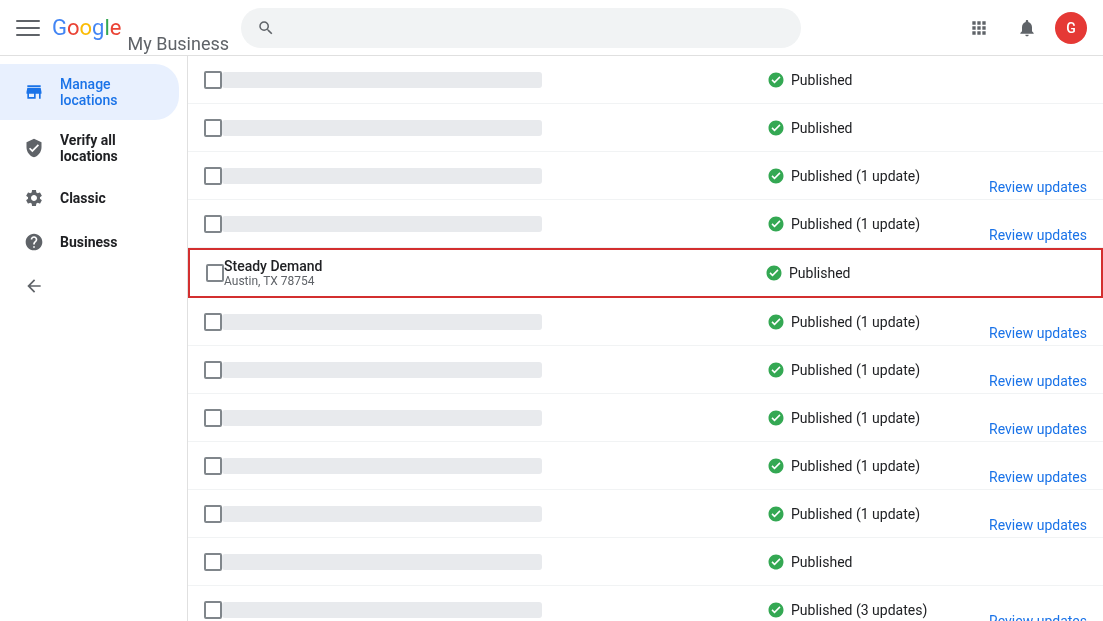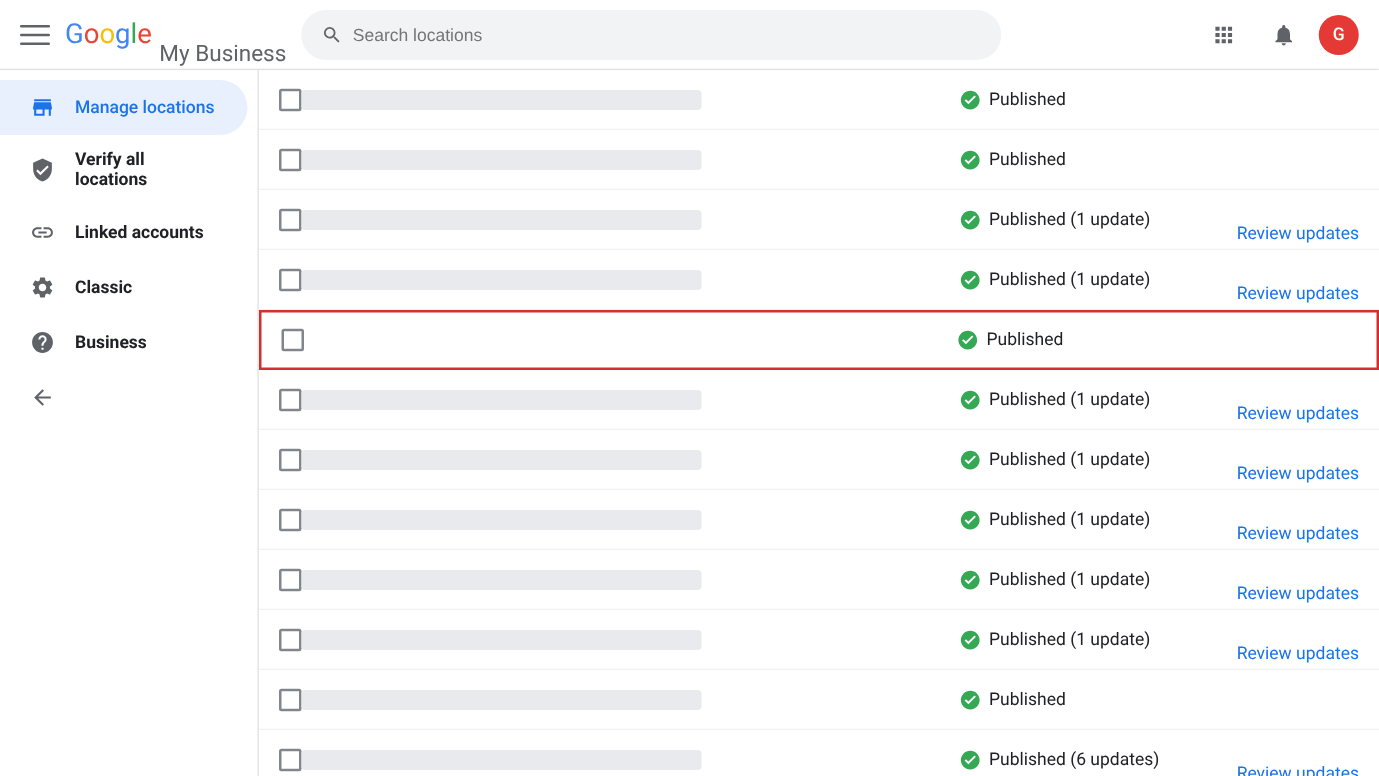--- a/index.html
+++ b/index.html
@@ -26,21 +26,21 @@
     .topbar-search { flex: 1; display: flex; align-items: center; background: #f1f3f4; border-radius: 24px; padding: 0 16px; height: 40px; max-width: 560px; gap: 8px; }
     .topbar-search input { background: transparent; border: none; outline: none; font-size: 14px; color: #202124; width: 100%; }
     .topbar-right { margin-left: auto; display: flex; align-items: center; gap: 8px; }
     .topbar-icon-btn { width: 40px; height: 40px; border-radius: 50%; display: flex; align-items: center; justify-content: center; cursor: pointer; }
     .topbar-avatar { width: 32px; height: 32px; border-radius: 50%; background: #e53935; color: #fff; display: flex; align-items: center; justify-content: center; font-size: 14px; font-weight: 500; cursor: pointer; }
 
     
     .layout { display: flex; flex: 1; overflow: hidden; }
 
     
-    .sidebar { width: 207px; background: #fff; border-right: 1px solid #e0e0e0; flex-shrink: 0; padding: 8px 0; overflow-y: auto; }
+    .sidebar { width: 188px; background: #fff; border-right: 1px solid #e0e0e0; flex-shrink: 0; padding: 8px 0; overflow-y: auto; }
     .sidebar-item { display: flex; align-items: center; gap: 16px; padding: 12px 24px; cursor: pointer; border-radius: 0 24px 24px 0; margin-right: 8px; }
     .sidebar-item.active { background: #e8f0fe; }
     .sidebar-item.active .sidebar-item-label { color: #1a73e8; font-weight: 500; }
     .sidebar-item.active .sidebar-icon { color: #1a73e8; }
     .sidebar-icon { width: 20px; height: 20px; display: flex; align-items: center; justify-content: center; color: #5f6368; flex-shrink: 0; }
     .sidebar-item-label { font-size: 14px; color: #202124; font-weight: bold; }
 
     
     .main { flex: 1; overflow-y: auto; background: #fff; }
     .table-wrapper { width: 100%; }
@@ -73,21 +73,20 @@
   <a class="topbar-logo">
     <span class="topbar-logo-google">
       <span class="g">G</span><span class="o1">o</span><span class="o2">o</span><span class="g2">g</span><span class="l">l</span><span class="e">e</span>
     </span>
     <span class="topbar-logo-text">My Business</span>
   </a>
   <div class="topbar-search">
     <svg width="18" height="18" viewBox="0 0 24 24" fill="#5f6368">
         <path d="M15.5 14h-.79l-.28-.27A6.471 6.471 0 0 0 16 9.5 6.5 6.5 0 1 0 9.5 16c1.61 0 3.09-.59 4.23-1.57l.27.28v.79l5 4.99L20.49 19l-4.99-5zm-6 0C7.01 14 5 11.99 5 9.5S7.01 5 9.5 5 14 7.01 14 9.5 11.99 14 9.5 14z"></path>
       </svg>
-    <input type="text" placeholder="Search locations" style="">
   </div>
   <div class="topbar-right">
     <div class="topbar-icon-btn">
       <svg width="20" height="20" viewBox="0 0 24 24" fill="#5f6368">
           <path d="M4 8h4V4H4v4zm6 12h4v-4h-4v4zm-6 0h4v-4H4v4zm0-6h4v-4H4v4zm6 0h4v-4h-4v4zm6-10v4h4V4h-4zm-6 4h4V4h-4v4zm6 6h4v-4h-4v4zm0 6h4v-4h-4v4z"></path>
         </svg>
     </div>
     <div class="topbar-icon-btn">
       <svg width="20" height="20" viewBox="0 0 24 24" fill="#5f6368">
           <path d="M12 22c1.1 0 2-.9 2-2h-4c0 1.1.9 2 2 2zm6-6v-5c0-3.07-1.64-5.64-4.5-6.32V4c0-.83-.67-1.5-1.5-1.5s-1.5.67-1.5 1.5v.68C7.63 5.36 6 7.92 6 11v5l-2 2v1h16v-1l-2-2z"></path>
@@ -112,28 +111,20 @@
 
     <div class="sidebar-item">
       <div class="sidebar-icon">
         <svg width="20" height="20" viewBox="0 0 24 24" fill="#5f6368">
             <path d="M12 1L3 5v6c0 5.55 3.84 10.74 9 12 5.16-1.26 9-6.45 9-12V5l-9-4zm-2 16l-4-4 1.41-1.41L10 14.17l6.59-6.59L18 9l-8 8z"></path>
           </svg>
       </div>
       <span class="sidebar-item-label">Verify all locations</span>
     </div>
 
-    <div class="sidebar-item">
-      <div class="sidebar-icon">
-        <svg width="20" height="20" viewBox="0 0 24 24" fill="#5f6368">
-            <path d="M3.9 12c0-1.71 1.39-3.1 3.1-3.1h4V7H7c-2.76 0-5 2.24-5 5s2.24 5 5 5h4v-1.9H7c-1.71 0-3.1-1.39-3.1-3.1zM8 13h8v-2H8v2zm9-6h-4v1.9h4c1.71 0 3.1 1.39 3.1 3.1s-1.39 3.1-3.1 3.1h-4V17h4c2.76 0 5-2.24 5-5s-2.24-5-5-5z"></path>
-          </svg>
-      </div>
-      <span class="sidebar-item-label">Linked accounts</span>
-    </div>
 
     <div class="sidebar-item">
       <div class="sidebar-icon">
         <svg width="20" height="20" viewBox="0 0 24 24" fill="#5f6368">
             <path d="M19.14 12.94c.04-.3.06-.61.06-.94 0-.32-.02-.64-.07-.94l2.03-1.58c.18-.14.23-.41.12-.61l-1.92-3.32c-.12-.22-.37-.29-.59-.22l-2.39.96c-.5-.38-1.03-.7-1.62-.94l-.36-2.54c-.04-.24-.24-.41-.48-.41h-3.84c-.24 0-.43.17-.47.41l-.36 2.54c-.59.24-1.13.57-1.62.94l-2.39-.96c-.22-.08-.47 0-.59.22L2.74 8.87c-.12.21-.08.47.12.61l2.03 1.58c-.05.3-.09.63-.09.94s.02.64.07.94l-2.03 1.58c-.18.14-.23.41-.12.61l1.92 3.32c.12.22.37.29.59.22l2.39-.96c.5.38 1.03.7 1.62.94l.36 2.54c.05.24.24.41.48.41h3.84c.24 0 .44-.17.47-.41l.36-2.54c.59-.24 1.13-.56 1.62-.94l2.39.96c.22.08.47 0 .59-.22l1.92-3.32c.12-.22.07-.47-.12-.61l-2.01-1.58zM12 15.6c-1.98 0-3.6-1.62-3.6-3.6s1.62-3.6 3.6-3.6 3.6 1.62 3.6 3.6-1.62 3.6-3.6 3.6z"></path>
           </svg>
       </div>
       <span class="sidebar-item-label">Classic</span>
     </div>
 
@@ -208,20 +199,24 @@
           <div class="row-status">
             <svg class="check-icon" viewBox="0 0 24 24" width="18" height="18" fill="#34a853">
               <path d="M12 2C6.48 2 2 6.48 2 12s4.48 10 10 10 10-4.48 10-10S17.52 2 12 2zm-2 14.5l-4-4 1.41-1.41L10 13.67l6.59-6.59L18 8.5l-8 8z"></path>
             </svg>
             <span class="row-status-text">Published (1 update)</span>
           </div>
           <div class="row-action"><a class="review-link" href="#">Review updates</a></div>
         </div>
         <div class="row highlighted">
           <div class="row-checkbox"></div>
+          <div class="row-name-block">
+            <div class="row-name bold">Steady Demand</div>
+            <div class="row-sub">Austin, TX 78754</div>
+          </div>
           <div class="spacer"></div>
           <div class="row-status">
             <svg class="check-icon" viewBox="0 0 24 24" width="18" height="18" fill="#34a853">
               <path d="M12 2C6.48 2 2 6.48 2 12s4.48 10 10 10 10-4.48 10-10S17.52 2 12 2zm-2 14.5l-4-4 1.41-1.41L10 13.67l6.59-6.59L18 8.5l-8 8z"></path>
             </svg>
             <span class="row-status-text">Published</span>
           </div>
           <div class="row-action"></div>
         </div>
         <div class="row">
@@ -311,19 +306,19 @@
         <div class="row">
           <div class="row-checkbox"></div>
           <div class="row-name-block">
             <div class="row-placeholder"></div>
           </div>
           <div class="spacer"></div>
           <div class="row-status">
             <svg class="check-icon" viewBox="0 0 24 24" width="18" height="18" fill="#34a853">
               <path d="M12 2C6.48 2 2 6.48 2 12s4.48 10 10 10 10-4.48 10-10S17.52 2 12 2zm-2 14.5l-4-4 1.41-1.41L10 13.67l6.59-6.59L18 8.5l-8 8z"></path>
             </svg>
-            <span class="row-status-text">Published (6 updates)</span>
+            <span class="row-status-text">Published (3 updates)</span>
           </div>
           <div class="row-action"><a class="review-link" href="#">Review updates</a></div>
         </div>
       </div>
   </main>
 </div>
 
 </body></html>

